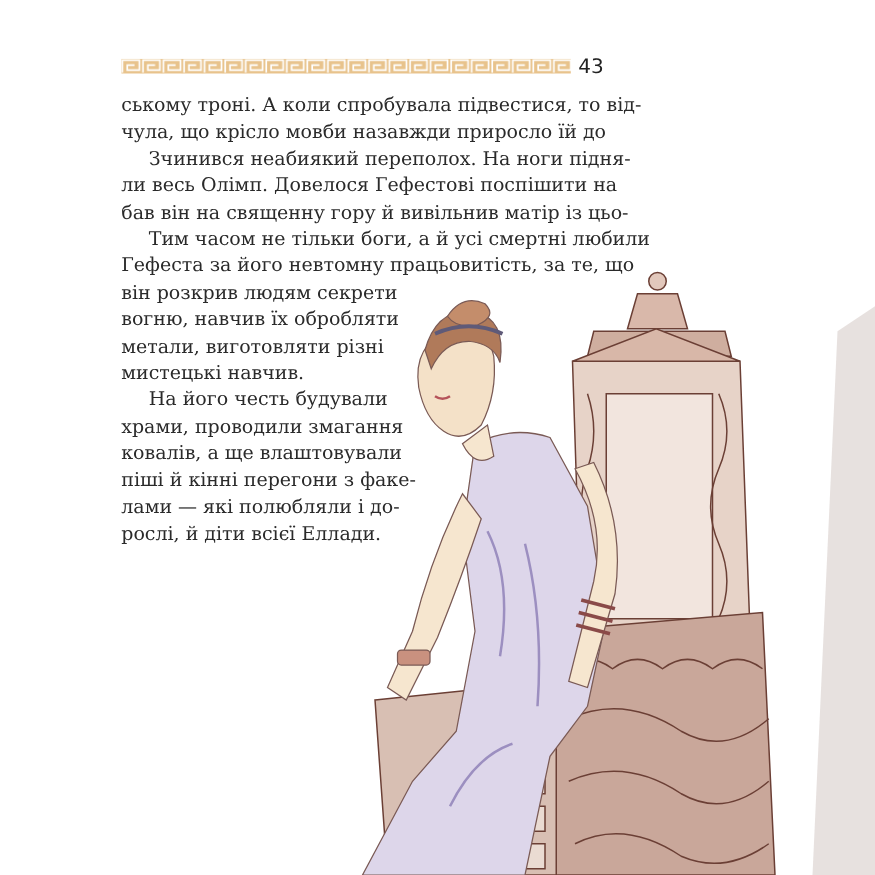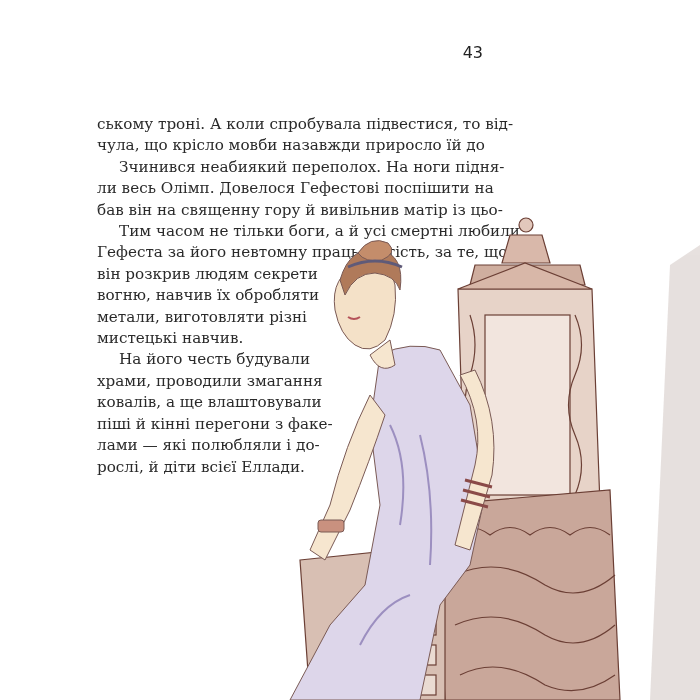--- a/index.html
+++ b/index.html
@@ -1,21 +1,21 @@
 <!DOCTYPE html>
 <html><head>
 <meta charset="utf-8">
 <style>
   html, body { margin:0; padding:0; }
   body { width:700px; height:700px; background:#ffffff; position:relative; overflow:hidden; font-family:"DejaVu Serif","Liberation Serif",serif; color:#2a2a2a; }
   .page { position:absolute; inset:0; }
-  .header { position:absolute; left:97px; top:46px; width:386px; height:14px; display:flex; align-items:flex-end;flex-direction:column; }
+  .header { position:absolute; left:97px; top:46px; width:386px; height:14px; display:flex; align-items:center; }
   .meander { flex:1; height:12px; }
   .page-num { font-family:"DejaVu Sans","Liberation Sans",sans-serif; font-size:16px; margin-left:6px; color:#222; line-height:14px; }
-  .text { position:absolute; left:97px; top:74px; font-size:15.2px; line-height:21.4px;margin-top:40px; }
+  .text { position:absolute; left:97px; top:74px; font-size:15.2px; line-height:21.4px; }
   .para { margin:0; text-align:justify; }
   .line { display:block; white-space:nowrap; text-align-last:justify; text-align:justify; }
   .line.last { text-align-last:left; }
   .full { width:386px; }
   .narrow { width:196px; }
   .indent { text-indent:22px; }
   .illus { position:absolute; left:270px; top:205px; width:430px; height:495px; }
 </style>
 </head>
 <body>

